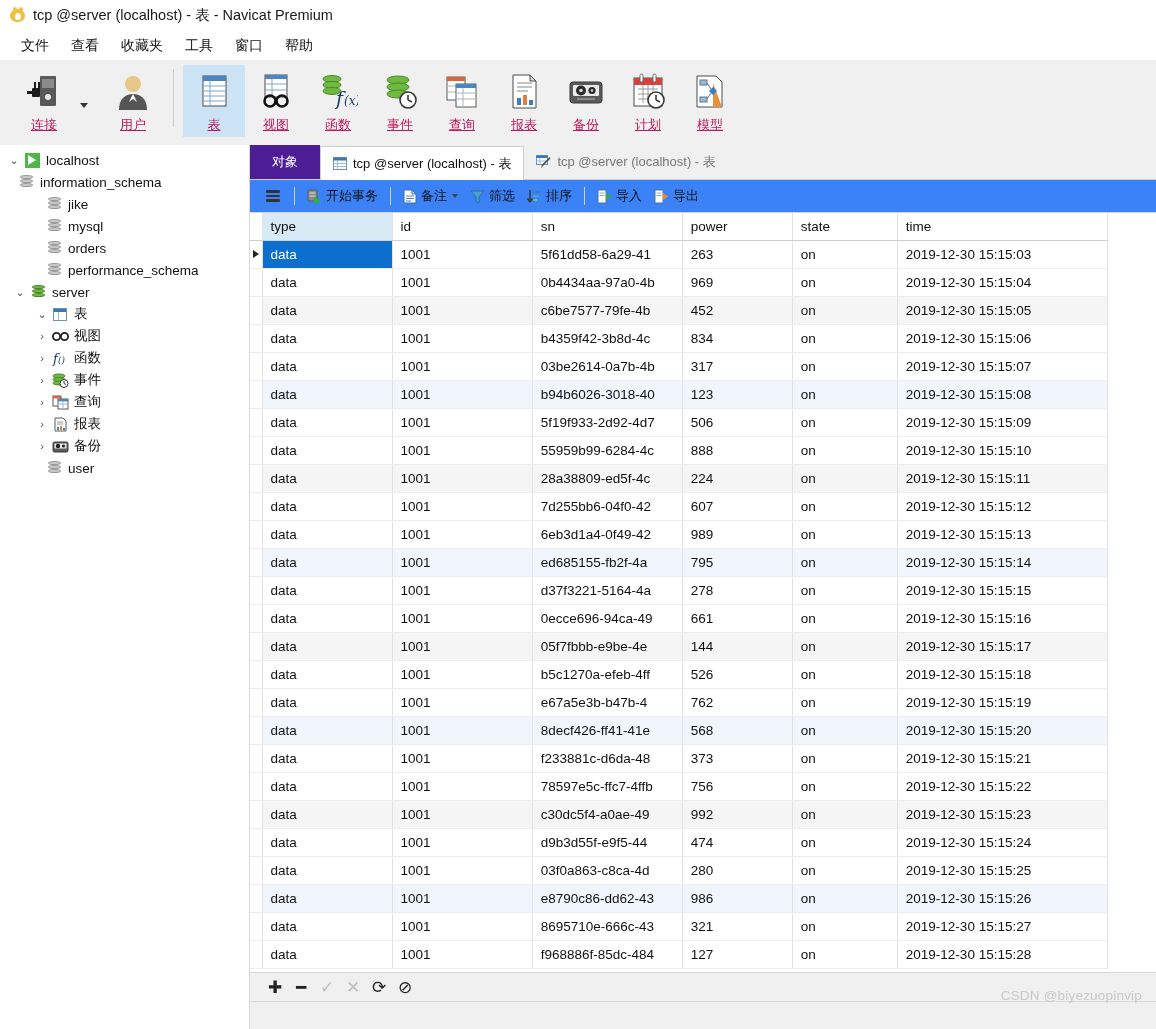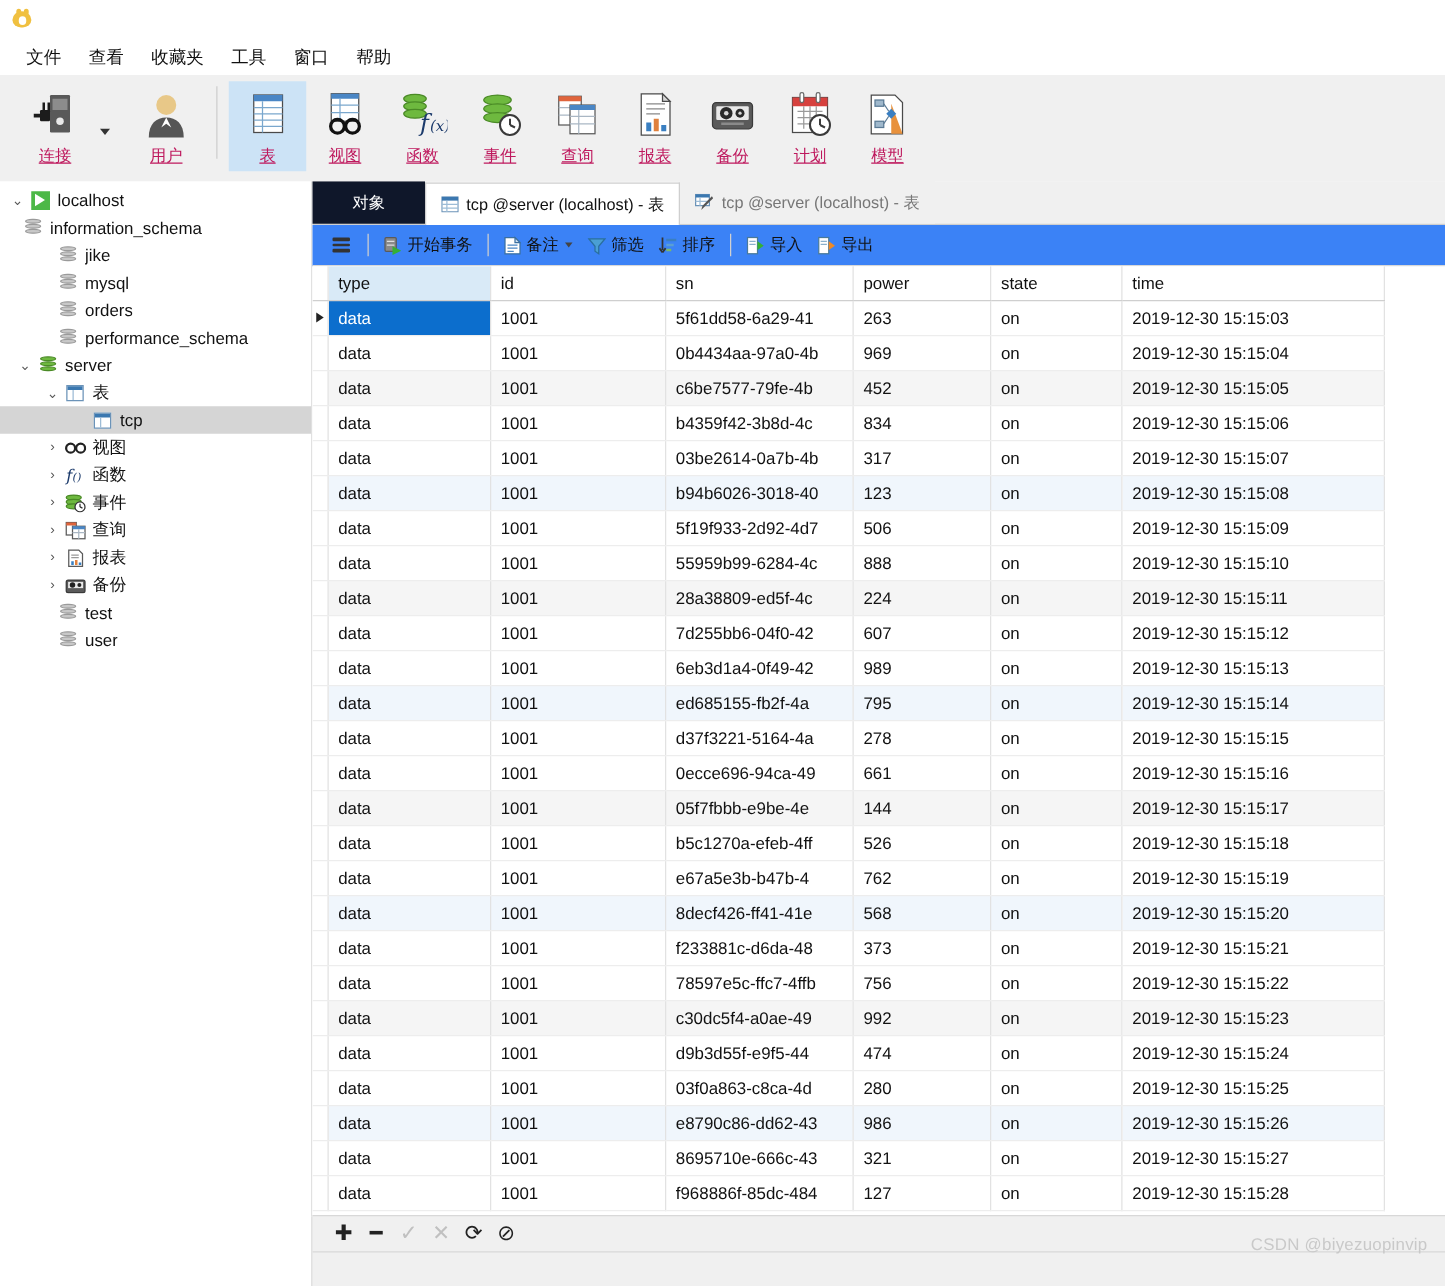--- a/index.html
+++ b/index.html
@@ -66,21 +66,21 @@
                  border-left:8px solid #fff;border-top:5px solid transparent;border-bottom:5px solid transparent;}
 
   
   .right{flex:1 1 auto;display:flex;flex-direction:column;min-width:0;background:#fff;}
 
   
   .tabstrip{height:34px;background:#f0f0f0;display:flex;align-items:flex-end;flex:0 0 auto;
             border-bottom:1px solid #cfcfcf;padding-left:0;}
   .tab{height:34px;display:flex;align-items:center;padding:0 12px;font-size:13px;white-space:nowrap;
        box-sizing:border-box;cursor:default;}
-  .tab.obj{background:#0f172a;color:#fff;justify-content:center;width:90px;padding:0;}
+  .tab.obj{background:#4c1d95;color:#fff;justify-content:center;width:70px;padding:0;}
   .tab.act{background:#fff;color:#111;border-left:1px solid #cfcfcf;border-right:1px solid #cfcfcf;
            border-top:1px solid #cfcfcf;position:relative;top:1px;}
   .tab.inact{background:#f0f0f0;color:#777;}
   .tab .tabico{margin-right:6px;display:flex;align-items:center;}
 
   
   .actionbar{height:32px;background:#3b82f6;display:flex;align-items:center;flex:0 0 auto;
              border-bottom:1px solid #d8d8d8;padding-left:8px;}
   .abtn{display:flex;align-items:center;height:24px;padding:0 6px;font-size:13px;color:#111;
         white-space:nowrap;cursor:default;border-radius:2px;}
@@ -134,20 +134,21 @@
 
 <div class="app">
 
   <div class="titlebar">
     <span class="logo">
       <span class="c1"></span>
         <span class="c2"></span>
         <span class="c3"></span>
         <span class="c4"></span>
     </span>
+    <span class="ttl">tcp @server (localhost) - 表 - Navicat Premium</span>
   </div>
 
   <div class="menubar">
     <div class="mi">文件</div>
     <div class="mi">查看</div>
     <div class="mi">收藏夹</div>
     <div class="mi">工具</div>
     <div class="mi">窗口</div>
     <div class="mi">帮助</div>
   </div>
@@ -412,26 +413,20 @@
       </div>
 
       <div class="tnode" style="padding-left:34px;">
         <span class="arrow">⌄</span>
         <span class="tico">
             <span class="ic-table"></span>
           </span>
         <span class="tlabel">表</span>
       </div>
 
-      <div class="tnode sel" style="padding-left:72px;">
-        <span class="tico">
-            <span class="ic-table"></span>
-          </span>
-        <span class="tlabel">tcp</span>
-      </div>
 
       <div class="tnode" style="padding-left:34px;">
         <span class="arrow">›</span>
         <span class="tico">
           <svg width="17" height="11" viewBox="0 0 17 11">
               <circle cx="4.5" cy="5.5" r="3.6" fill="none" stroke="#222" stroke-width="1.8"></circle>
               <circle cx="12.5" cy="5.5" r="3.6" fill="none" stroke="#222" stroke-width="1.8"></circle>
               <line x1="8" y1="5.5" x2="9" y2="5.5" stroke="#222" stroke-width="1.6"></line>
             </svg>
         </span>
@@ -495,31 +490,20 @@
           <svg width="17" height="13" viewBox="0 0 17 13">
             <rect x="1" y="2" width="15" height="10" rx="1.5" fill="#5a5a5a" stroke="#3a3a3a"></rect>
             <rect x="2.5" y="3.5" width="12" height="5" fill="#e9e9e9"></rect>
             <circle cx="6" cy="6" r="2.2" fill="#222"></circle>
               <circle cx="11.5" cy="6" r="1.6" fill="#222"></circle>
           </svg>
         </span>
         <span class="tlabel">备份</span>
       </div>
 
-      <div class="tnode" style="padding-left:28px;">
-        <span class="arrow"></span>
-        <span class="tico">
-            <span class="ic-db">
-              <i></i>
-              <i></i>
-              <i></i>
-            </span>
-          </span>
-        <span class="tlabel">test</span>
-      </div>
       <div class="tnode" style="padding-left:28px;">
         <span class="arrow"></span>
         <span class="tico">
             <span class="ic-db">
               <i></i>
               <i></i>
               <i></i>
             </span>
           </span>
         <span class="tlabel">user</span>

